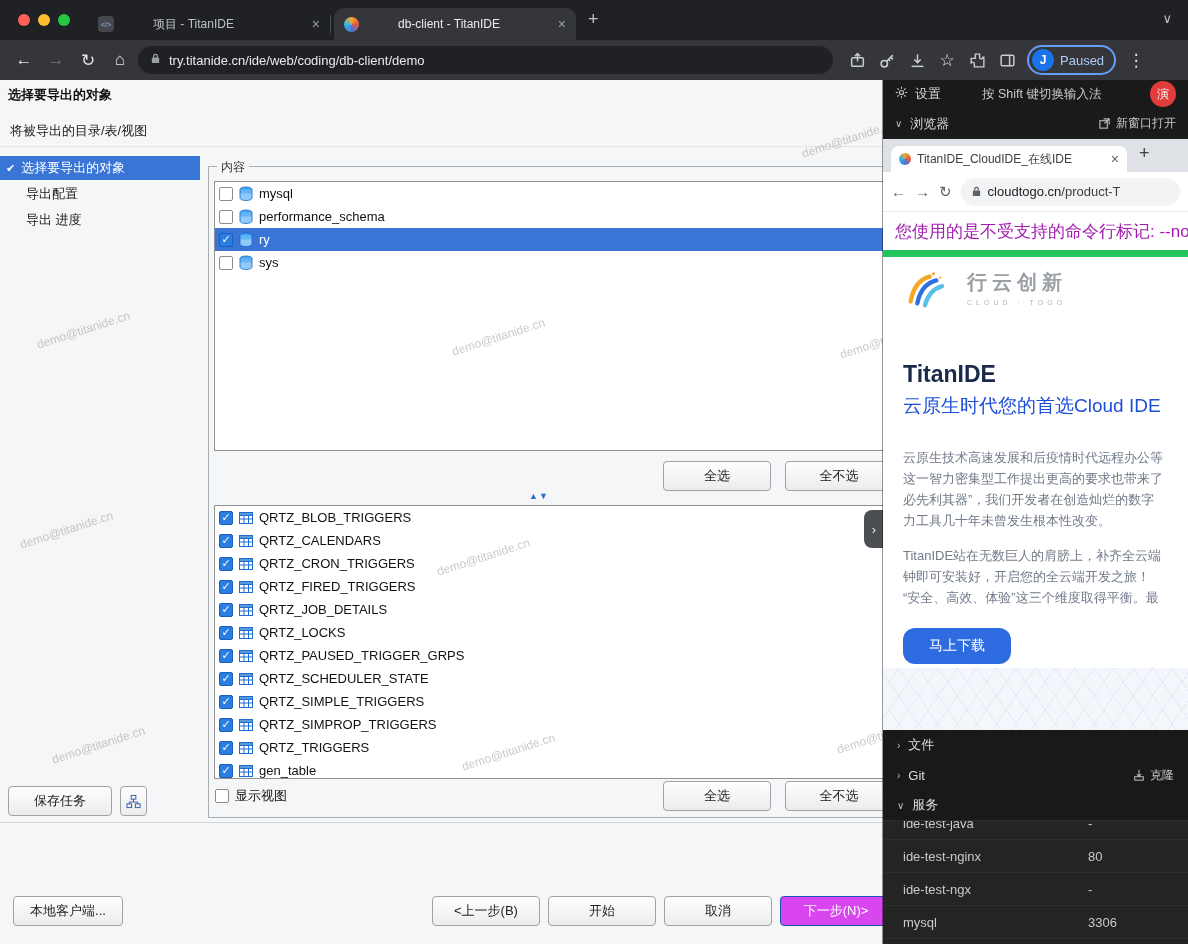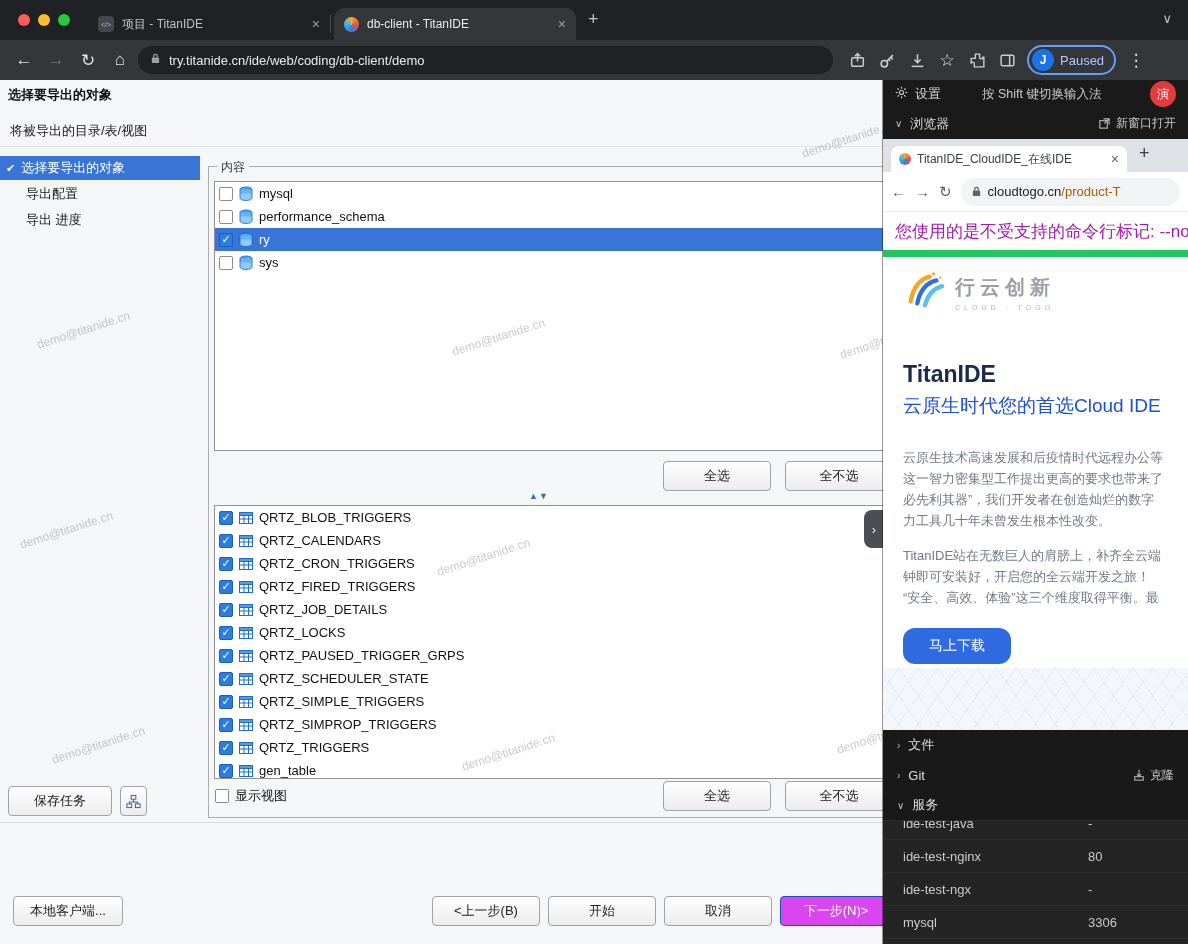--- a/index.html
+++ b/index.html
@@ -7,21 +7,21 @@
          font-family:"Liberation Sans","DejaVu Sans",sans-serif;}
   
   .titlebar{position:absolute;left:0;top:0;width:100%;height:40px;background:#202124;}
   .lights{position:absolute;left:18px;top:14px;display:flex;gap:8px;}
   .light{width:12px;height:12px;border-radius:50%;}
   .light.red{background:#ff5f57}.light.yellow{background:#febc2e}.light.green{background:#28c840}
   .tab{position:absolute;top:8px;height:32px;display:flex;align-items:center;gap:8px;
        padding:0 10px;font-size:12px;border-radius:10px 10px 0 0;box-sizing:border-box;}
   .tab1{left:88px;width:242px;color:#bdc1c6;}
   .tab2{left:334px;width:242px;background:#35363a;color:#e8eaed;}
-  .tab-title{flex:1;overflow:hidden;white-space:nowrap;text-overflow:ellipsis;}
+  .tab-title{flex:1;overflow:hidden;white-space:nowrap;text-overflow:ellipsis;margin-left:31px;}
   .tab-x{color:#9aa0a6;font-size:14px;}
   .fav1{width:16px;height:16px;background:#44474c;border-radius:4px;color:#9ec1ff;font-size:7px;
         display:flex;align-items:center;justify-content:center;flex:0 0 16px;}
   .fav2{width:15px;height:15px;border-radius:50%;flex:0 0 15px;
         background:conic-gradient(#f7a62b,#e8543f,#3f7ae0,#35b5e5,#f7a62b);}
   .newtab{position:absolute;left:588px;top:9px;color:#bdc1c6;font-size:18px;}
   .tabchev{position:absolute;right:16px;top:11px;color:#bdc1c6;font-size:13px;}
   .tabsep{position:absolute;left:330px;top:15px;width:1px;height:18px;background:#4a4d51;}
   .toolbar{position:absolute;left:0;top:40px;width:100%;height:40px;background:#35363a;
            display:flex;align-items:center;padding:0 10px;box-sizing:border-box;gap:4px;}
@@ -105,26 +105,26 @@
          border-radius:8px 8px 0 0;display:flex;align-items:center;padding:0 8px;gap:6px;
          font-size:12px;color:#3c4043;box-sizing:border-box;}
   .p-tab .t{flex:1;overflow:hidden;white-space:nowrap;}
   .p-plus{position:absolute;left:256px;top:4px;font-size:18px;color:#3c4043;}
   .p-nav{height:40px;background:#fff;display:flex;align-items:center;padding:0 8px;gap:9px;
          border-bottom:1px solid #ececec;box-sizing:border-box;}
   .ni{color:#5f6368;font-size:15px;}
   .omnibox{flex:1;height:28px;background:#f1f3f4;border-radius:14px;display:flex;align-items:center;
            padding:0 10px;gap:6px;font-size:13px;white-space:nowrap;overflow:hidden;box-sizing:border-box;}
   .omnibox svg{width:11px;height:13px;flex:0 0 11px;}
-  .host{color:#202124;}.path{color:#a16207;}
+  .host{color:#202124;}.path{color:#404040;}
   .p-flag{height:45px;background:#fff;border-bottom:7px solid #22c55e;display:flex;
           align-items:center;padding:0 12px;font-size:17px;color:#a21caf;white-space:nowrap;
           overflow:hidden;box-sizing:border-box;}
   .p-content{height:473px;background:#fff;position:relative;overflow:hidden;}
-  .logo-row{display:flex;align-items:flex-end;gap:8px;margin:12px 0 0 18px;}
+  .logo-row{display:flex;align-items:flex-start;gap:20px;margin:12px 0 0 18px;}
   .logo-row svg{width:46px;height:42px;}
   .brand-name{font-size:20px;font-weight:bold;color:#9aa0a6;letter-spacing:5px;}
   .brand-sub{font-size:7px;color:#b3b8bd;letter-spacing:4px;margin-top:3px;}
   .headline{margin:50px 0 0 20px;font-size:23px;font-weight:bold;color:#1b2a4a;}
   .tagline{margin:5px 0 0 20px;font-size:19px;color:#1d4ed8;}
   .para{margin:28px 11px 0 20px;font-size:13px;color:#707a89;line-height:21px;}
   .para div{white-space:nowrap;overflow:hidden;}
   .para.second{margin-top:14px;}
   .dl-btn{display:inline-block;margin:20px 0 0 20px;background:#2e6be0;color:#fff;font-size:14px;
           padding:9px 26px;border-radius:12px;}

